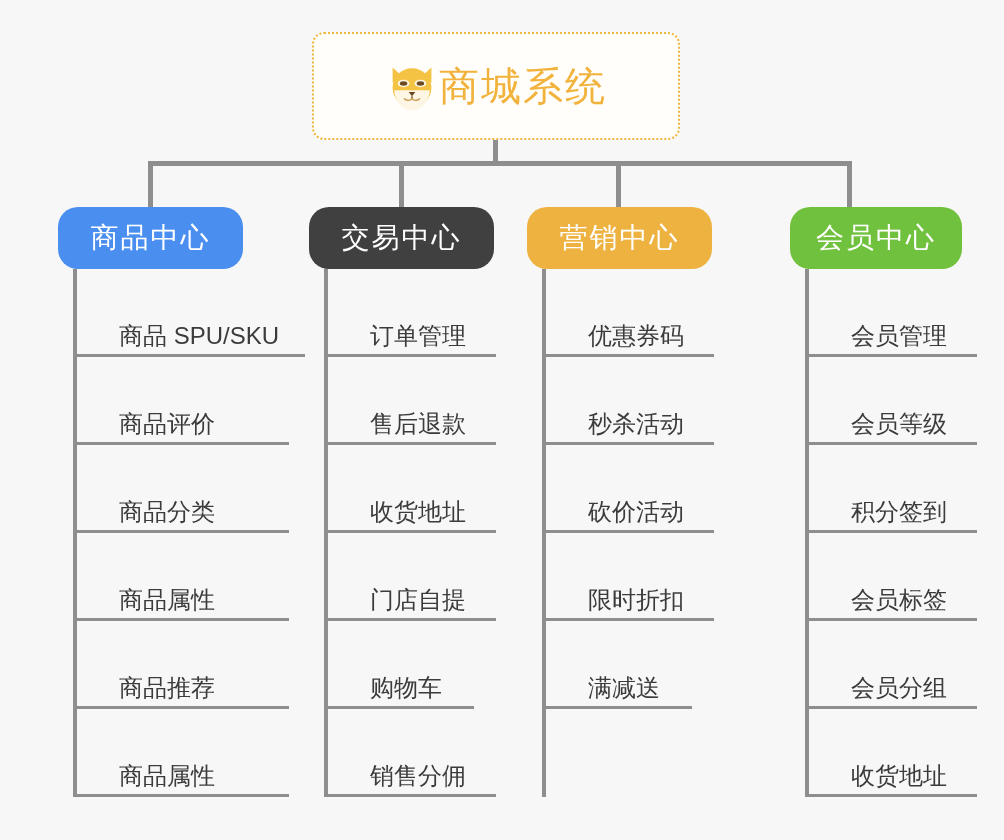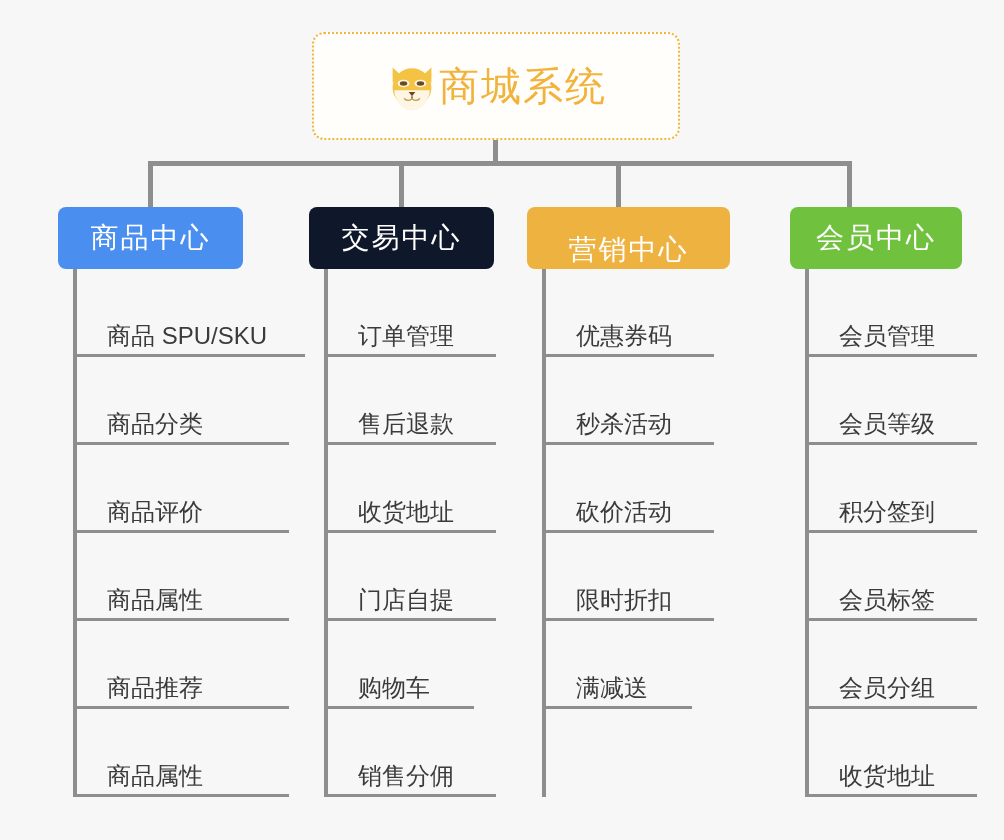--- a/index.html
+++ b/index.html
@@ -83,32 +83,32 @@
     top: 207px;
   }
   .branch-1 { left: 58px;  width: 250px; }
   .branch-2 { left: 309px; width: 218px; }
   .branch-3 { left: 527px; width: 232px; }
   .branch-4 { left: 790px; width: 230px; }
 
   .branch-header {
     box-sizing: border-box;
     height: 62px;
-    border-radius: 8px;
+    border-radius: 20px;
     display: flex;
     align-items: center;
     justify-content: center;
     color: #ffffff;
     font-size: 28px;
     letter-spacing: 2px;
     white-space: nowrap;
   }
   .branch-1 .branch-header { width: 185px; background: #4a8ef0; }
-  .branch-2 .branch-header { width: 185px; background: #0f172a; }
-  .branch-3 .branch-header { width: 203px; background: #eeb241; align-items: flex-end; }
+  .branch-2 .branch-header { width: 185px; background: #404040; }
+  .branch-3 .branch-header { width: 185px; background: #eeb241; }
   .branch-4 .branch-header { width: 172px; background: #70c13e; }
 
   
   .branch-body {
     position: relative;
     margin-top: 0;
     padding-left: 15px;
   }
   .trunk {
     position: absolute;
@@ -122,21 +122,21 @@
   .branch-3 .trunk { height: 528px; }
   .branch-4 .trunk { height: 528px; }
 
   .leaf {
     position: relative;
     height: 88px;
     box-sizing: border-box;
     display: flex;
     align-items: flex-end;
     padding-bottom: 6px;
-    padding-left: 30px;
+    padding-left: 42px;
     border-bottom: 3px solid #8e8e8e;
     margin-left: 4px;
   }
   .branch-1 .leaf { width: 212px; }
   .branch-2 .leaf { width: 168px; align-items: flex-end; }
   .branch-3 .leaf { width: 168px; }
   .branch-4 .leaf { width: 168px; }
   .branch-1 .leaf.wide { width: 228px; }
   .branch-2 .leaf.narrow { width: 146px; }
   .branch-3 .leaf.narrow { width: 146px; }
@@ -182,24 +182,24 @@
   <div class="branch branch-1">
     <div class="branch-header">
       <span>商品中心</span>
     </div>
     <div class="branch-body">
       <div class="trunk"></div>
       <div class="leaf wide">
         <span class="leaf-label">商品 SPU/SKU</span>
       </div>
       <div class="leaf">
+        <span class="leaf-label">商品评价</span>
+      </div>
+      <div class="leaf">
         <span class="leaf-label">商品分类</span>
-      </div>
-      <div class="leaf">
-        <span class="leaf-label">商品评价</span>
       </div>
       <div class="leaf">
         <span class="leaf-label">商品属性</span>
       </div>
       <div class="leaf">
         <span class="leaf-label">商品推荐</span>
       </div>
       <div class="leaf">
         <span class="leaf-label">商品属性</span>
       </div>

